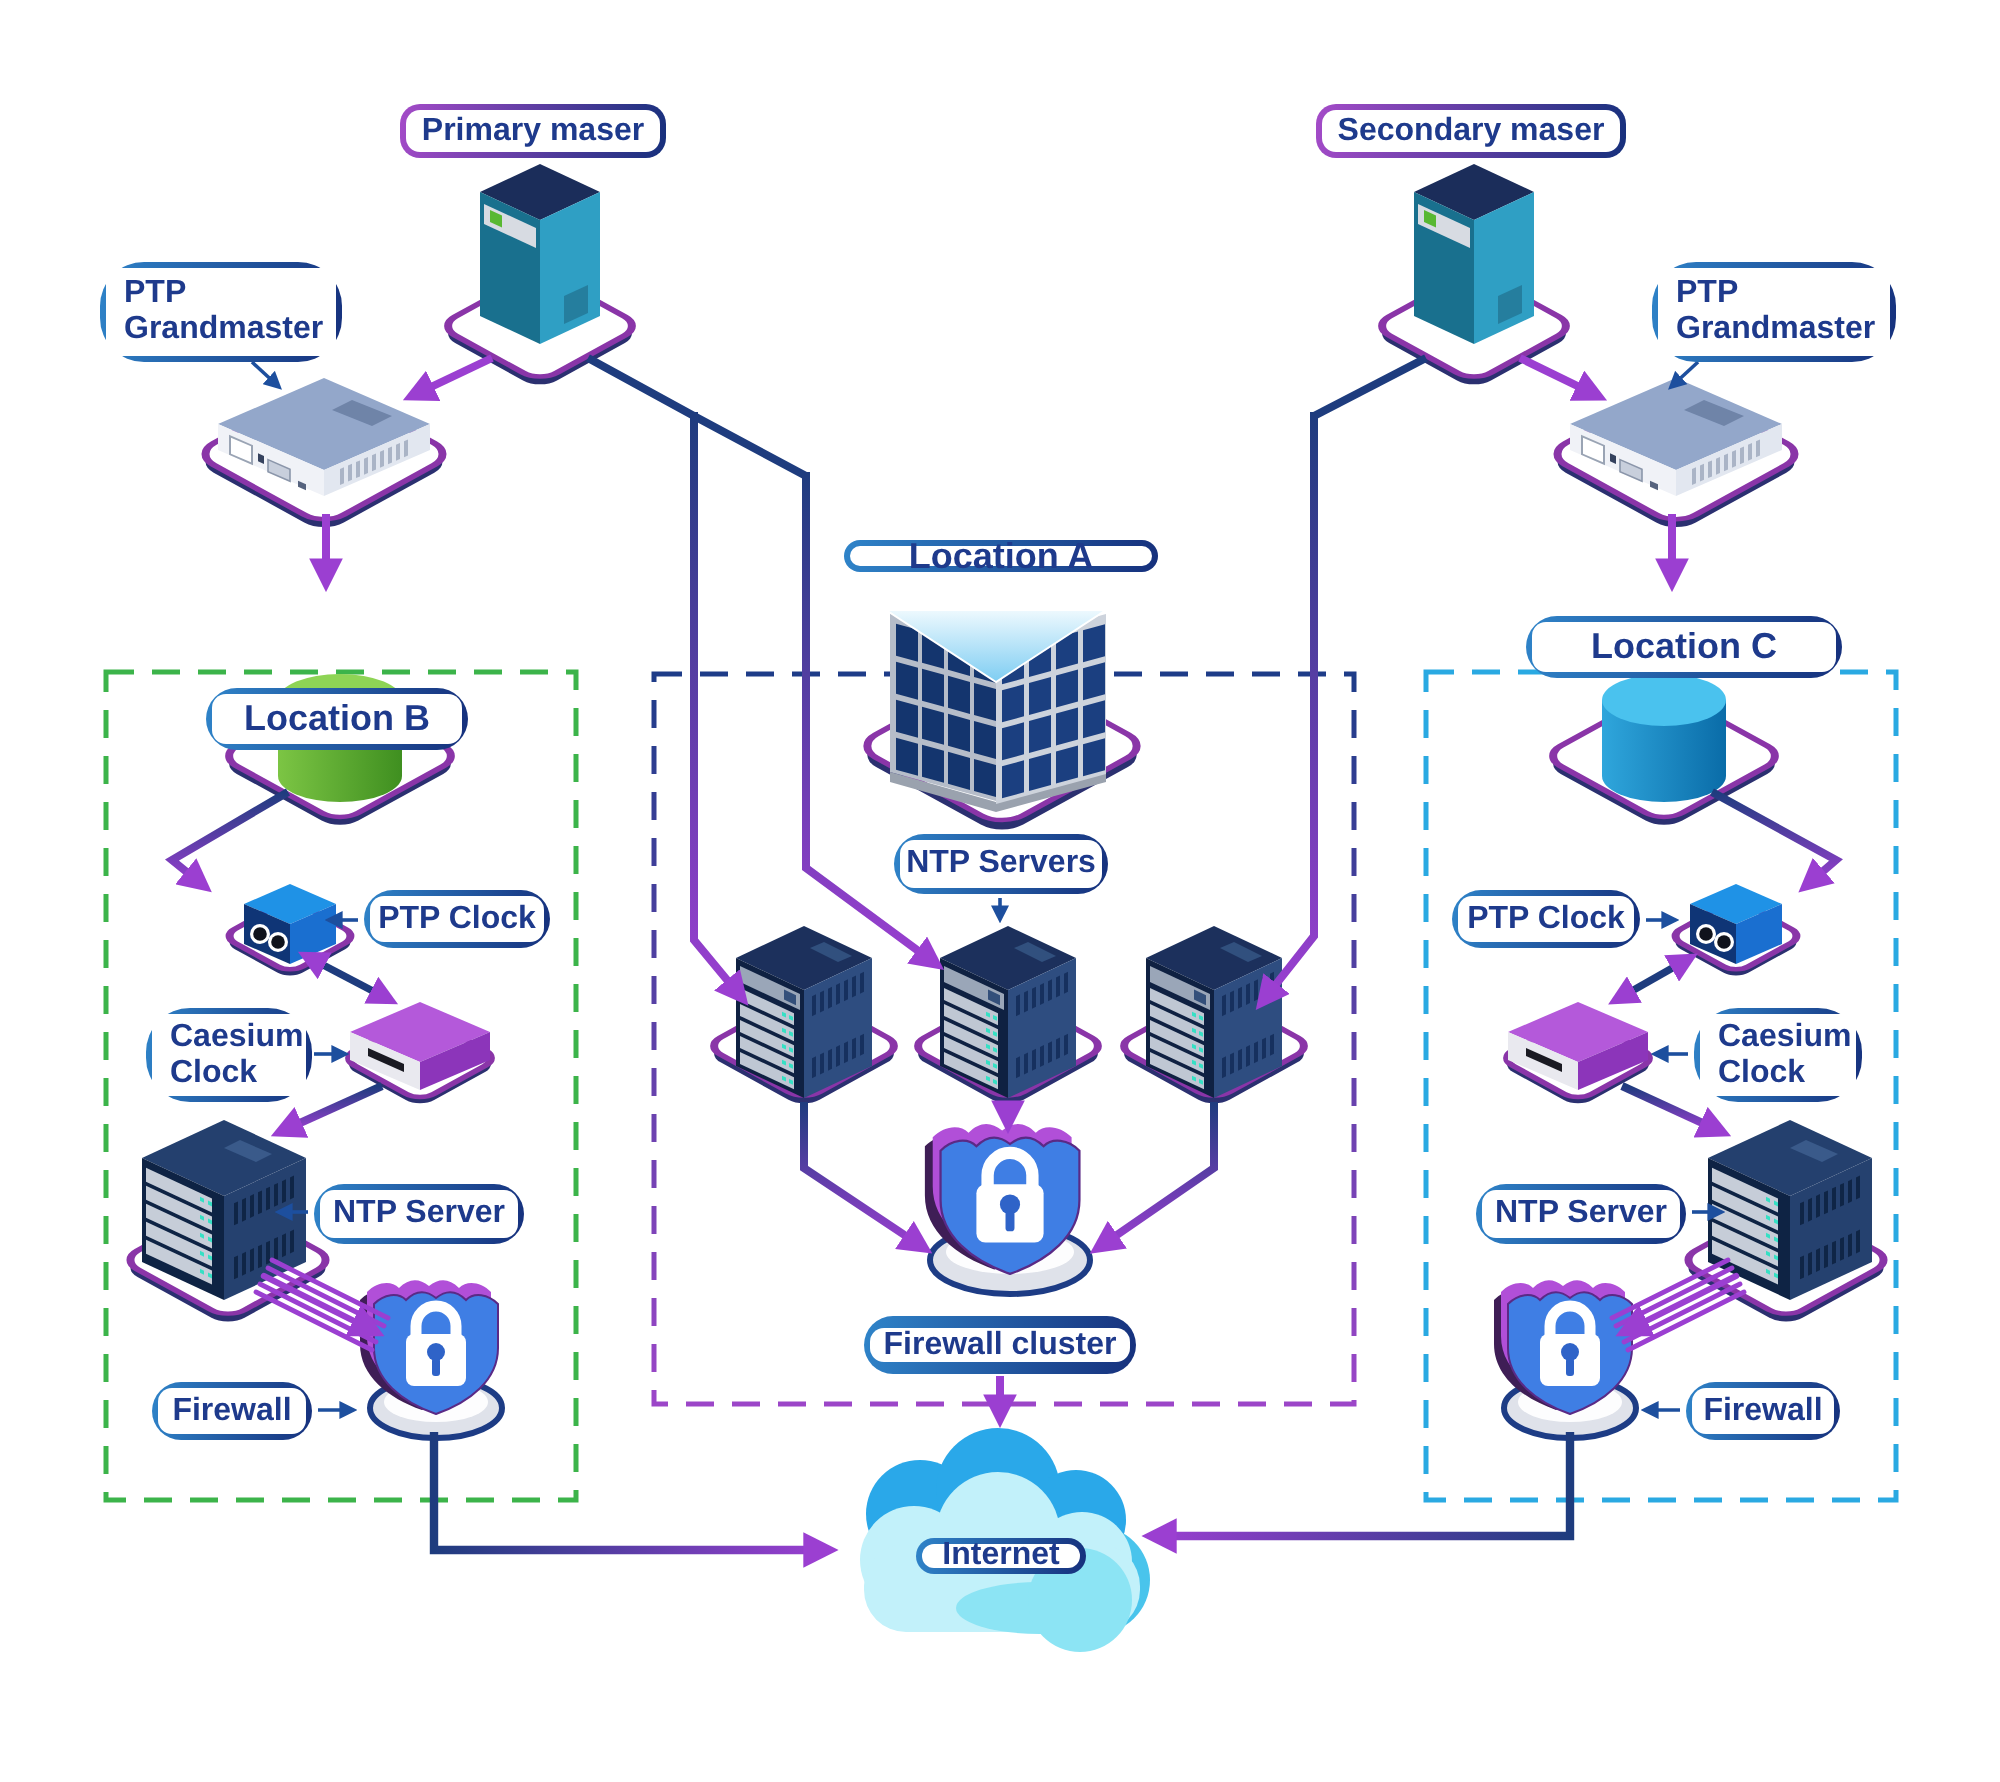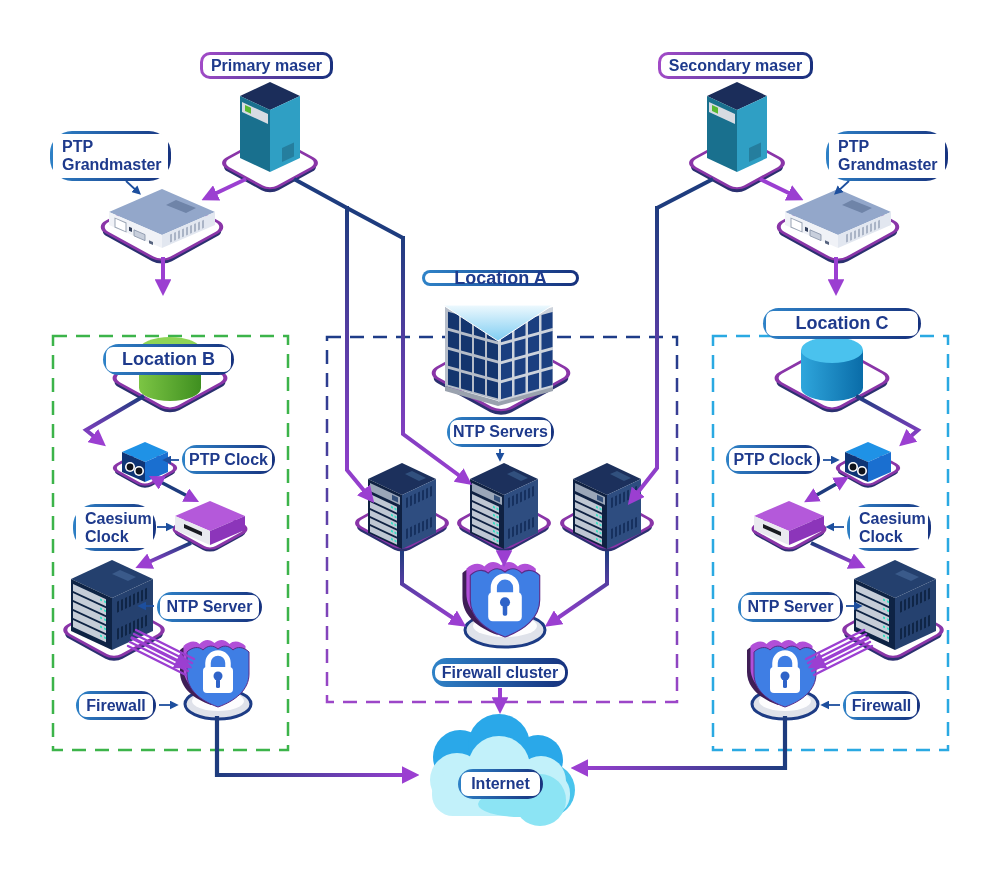--- a/index.html
+++ b/index.html
@@ -488,17 +488,17 @@
 </div>
 <div class="lbl b-blue" style="left:76px;top:691px;width:80px;height:29px;">
   <div class="lbl-in"><span>Firewall</span></div>
 </div>
 <div class="lbl b-blue" style="left:843px;top:691px;width:77px;height:29px;">
   <div class="lbl-in"><span>Firewall</span></div>
 </div>
 <div class="lbl b-blue" style="left:432px;top:658px;width:136px;height:29px;align-items:center;">
   <div class="lbl-in"><span>Firewall cluster</span></div>
 </div>
-<div class="lbl b-blue" style="left:458px;top:769px;width:85px;height:30px;">
+<div class="lbl b-blue" style="left:458px;top:769px;width:85px;height:18px;">
   <div class="lbl-in"><span>Internet</span></div>
 </div>
 
 </div>
 
 </body></html>

